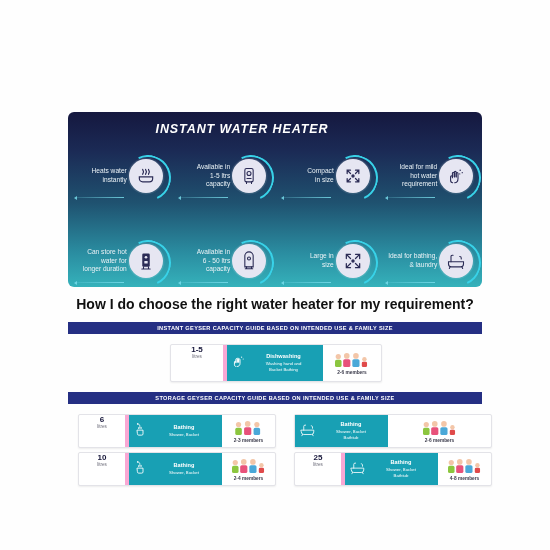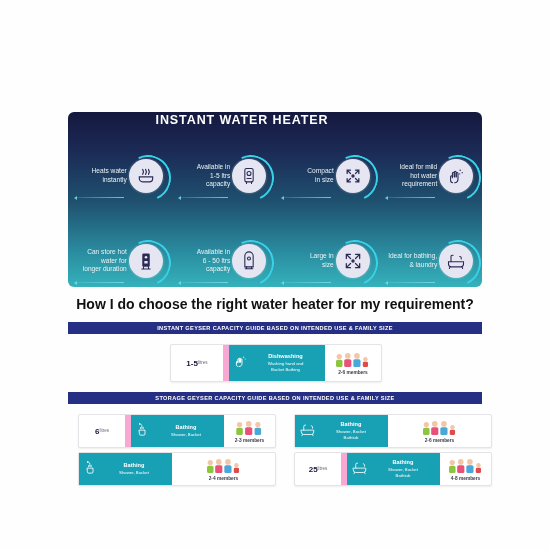--- a/index.html
+++ b/index.html
@@ -21,21 +21,21 @@
   
   .hero{
     position:absolute;left:68px;top:112px;width:414px;height:175px;
     border-radius:6px;overflow:hidden;
     background:linear-gradient(180deg,#15183f 0%,#1b2a55 22%,#1f5270 52%,#2a8ca0 80%,#35b2bb 100%);
   }
   .hero-title{
     text-align:center;color:#fff;font-weight:bold;
     font-size:12.5px;letter-spacing:.9px;
   }
-  .it1{position:absolute;top:1px;left:0;width:348px;}
+  .it1{position:absolute;top:10px;left:0;width:348px;font-style:italic;}
   .it2{position:absolute;top:99px;left:0;width:414px;}
 
   .feat-row{position:absolute;left:0;width:414px;height:56px;display:flex;}
   .fr1{top:36px;}
   .fr2{top:121px;}
   .feat{flex:1;display:flex;align-items:center;justify-content:center;gap:2px;position:relative;}
   .feat-text{
     color:#eaf2f6;font-size:6.6px;line-height:8.6px;text-align:right;
     width:50px;
   }
@@ -77,22 +77,22 @@
   .bar-instant{top:322px;}
   .bar-storage{top:392px;}
 
   
   .cap-card{
     position:absolute;background:#fff;border:1px solid #e3e3e8;
     border-radius:2px;display:flex;align-items:stretch;
     box-shadow:0 1px 2px rgba(0,0,0,.07);
   }
   .cap-lt{
-    flex:none;display:flex;align-items:center;
-    justify-content:center;border-right:6px solid #f9a8d4;
+    flex:none;display:flex;flex-direction:column;align-items:center;
+    justify-content:flex-start;border-right:4px solid #f9a8d4;
   }
   .cap-lt b{font-size:8px;color:#16163a;line-height:9px;}
   .cap-lt i{font-style:normal;font-size:4.6px;color:#6d6d7a;line-height:6px;}
   .cap-use{
     flex:none;background:#18a0b4;color:#fff;display:flex;align-items:center;
     gap:2px;padding:0 4px;
   }
   .cap-use .ut{text-align:center;flex:1;}
   .cap-use .ut b{display:block;font-size:5.6px;line-height:7.2px;}
   .cap-use .ut i{display:block;font-style:normal;font-size:4.3px;line-height:6px;font-weight:normal;}
@@ -367,20 +367,24 @@
             <rect x="30.5" y="11" width="11" height="12" rx="2.5" fill="#4aa8d8"></rect>
           <circle cx="49" cy="11" r="3.4" fill="#f3c6a8"></circle>
             <rect x="45" y="15" width="8" height="8" rx="2" fill="#e04a4a"></rect>
         </svg>
       </span>
       <span class="fl">2-6 members</span>
     </div>
   </div>
 
   <div class="cap-card c10">
+    <div class="cap-lt">
+      <b>10</b>
+      <i>litres</i>
+    </div>
     <div class="cap-use">
       <span>
         <svg width="15" height="15" viewBox="0 0 24 24" fill="none" stroke="#fff" stroke-width="1.4" stroke-linecap="round">
           <path d="M7 3c3 0 4 1.6 4 4"></path>
             <circle cx="7.4" cy="3" r="1.1" fill="#fff" stroke="none"></circle>
           <path d="M11 8.5v1.5M13 8.5v2M9 9v1.5"></path>
           <path d="M7 13h9v6a2 2 0 0 1-2 2h-5a2 2 0 0 1-2-2z"></path>
         </svg>
       </span>
       <span class="ut">

